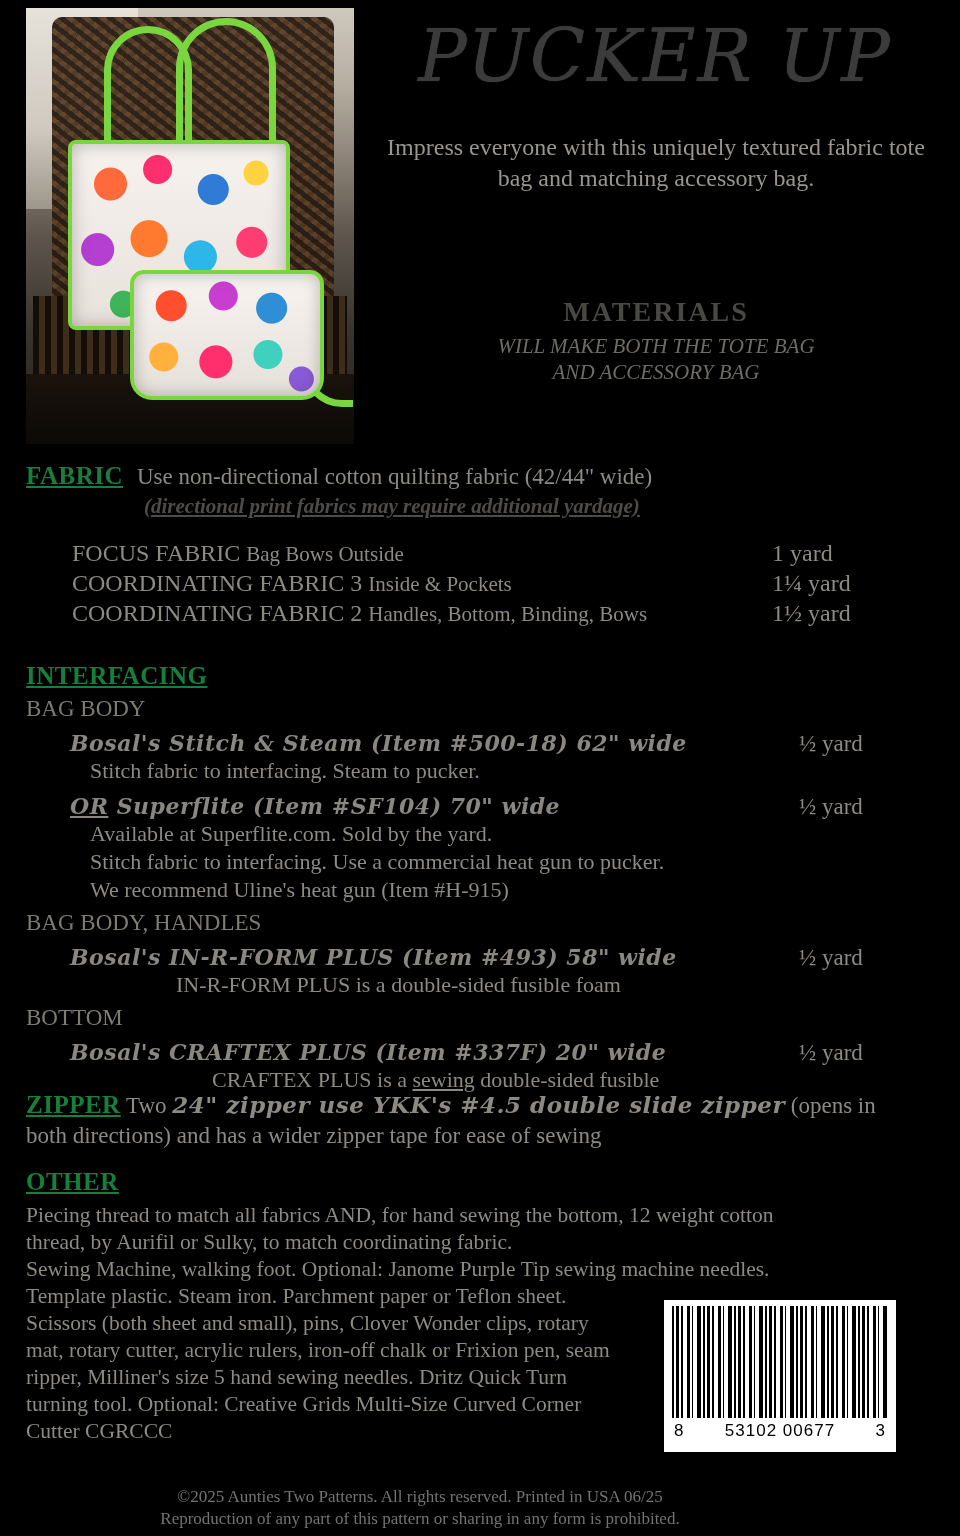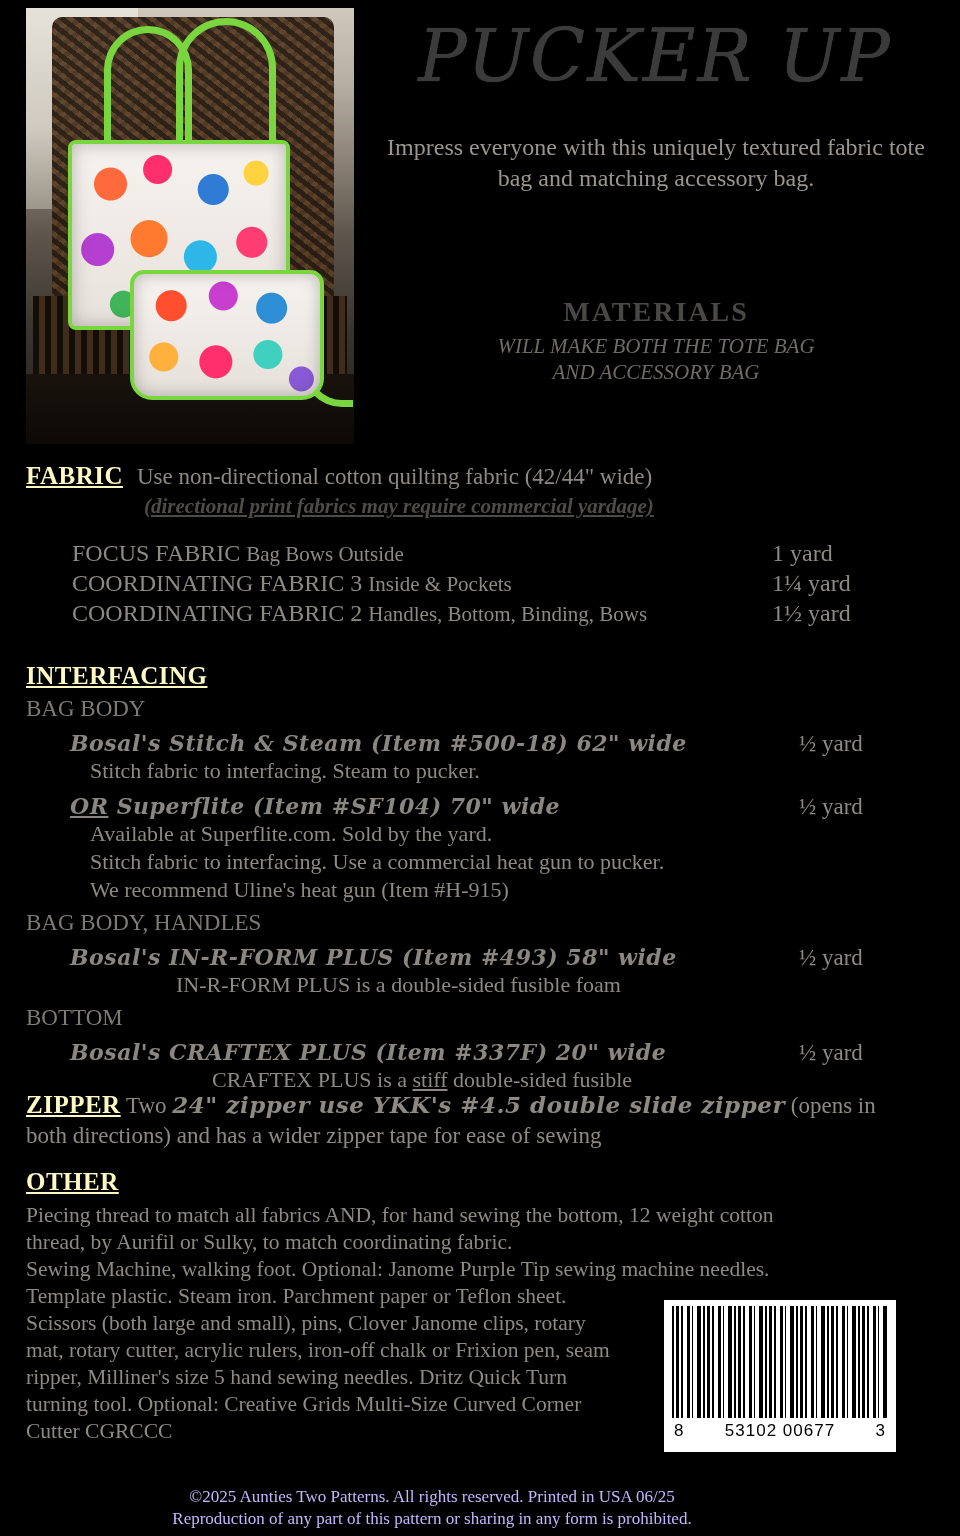--- a/index.html
+++ b/index.html
@@ -175,21 +175,21 @@
     line-height: 26px;
     color: #6f6c66;
   }
 
   
   .sec { position: absolute; }
   .hdr-u {
     font-size: 25px;
     font-weight: bold;
     text-decoration: underline;
-    color: #fef9c3;
+    color: #15803d;
     letter-spacing: 0.5px;
   }
   .body-txt {
     font-size: 23px;
     color: #8d8a84;
   }
 
   #fabric-block { left: 26px; top: 462px; width: 908px; }
   .fabric-line1 { display: flex; align-items: baseline; gap: 14px; }
   .fabric-note {
@@ -274,27 +274,27 @@
     font-family: "Liberation Sans", sans-serif;
     font-size: 17px;
     color: #000;
     padding: 3px 2px 0 2px;
     letter-spacing: 1px;
   }
 
   
   .footer {
     position: absolute;
-    left: 12px;
+    left: 0;
     top: 1486px;
     width: 840px;
     text-align: center;
     font-size: 17px;
     line-height: 22px;
-    color: #c4b5fd;
+    color: #737373;
   }
 </style>
 </head>
 <body>
 
 <div class="photo">
   <div class="photo-wall"></div>
   <div class="wicker"></div>
   <div class="wicker-seat"></div>
   <div class="photo-floor"></div>
@@ -311,21 +311,21 @@
 <div class="materials-sub">
   <div>WILL MAKE BOTH THE TOTE BAG</div>
   <div>AND ACCESSORY BAG</div>
 </div>
 
 <div class="sec" id="fabric-block">
   <div class="fabric-line1">
     <span class="hdr-u">FABRIC</span>
     <span class="body-txt">Use non-directional cotton quilting fabric (42/44" wide)</span>
   </div>
-  <div class="fabric-note">(directional print fabrics may require commercial yardage)</div>
+  <div class="fabric-note">(directional print fabrics may require additional yardage)</div>
 
   <div class="fab-rows">
     <div class="fab-row">
       <span class="nm"><span>FOCUS FABRIC</span> <small>Bag Bows Outside</small></span>
       <span class="qty">1 yard</span>
     </div>
     <div class="fab-row">
       <span class="nm"><span>COORDINATING FABRIC 3</span> <small>Inside &amp; Pockets</small></span>
       <span class="qty">1¼ yard</span>
     </div>
@@ -359,40 +359,40 @@
     <span class="nm">Bosal's  IN-R-FORM PLUS (Item #493) 58" wide</span>
     <span class="qty">½ yard</span>
   </div>
   <div class="if-note indent2">IN-R-FORM PLUS is a double-sided fusible foam</div>
 
   <div class="if-sub">BOTTOM</div>
   <div class="if-item">
     <span class="nm">Bosal's CRAFTEX PLUS (Item #337F) 20" wide</span>
     <span class="qty">½ yard</span>
   </div>
-  <div class="if-note indent3"><span>CRAFTEX PLUS is a </span><span class="u">stiff</span><span> double-sided fusible</span></div>
+  <div class="if-note indent3"><span>CRAFTEX PLUS is a </span><span class="u">sewing</span><span> double-sided fusible</span></div>
 </div>
 
 <div class="sec" id="zipper-block">
   <div class="zip-line">
     <span class="hdr-u">ZIPPER</span>
     <span>Two</span>
     <span class="zip-em">24"  zipper  use  YKK's  #4.5  double  slide  zipper</span>
     <span>(opens in both directions) and has a wider zipper tape for ease of sewing</span>
   </div>
 </div>
 
 <div class="sec" id="other-block">
   <div class="hdr-u">OTHER</div>
   <div class="other-lines">
     <div>Piecing thread to match all fabrics AND, for hand sewing the bottom, 12 weight cotton</div>
     <div>thread, by Aurifil or Sulky, to match coordinating fabric.</div>
     <div>Sewing Machine, walking foot. Optional: Janome Purple Tip sewing machine needles.</div>
     <div>Template plastic. Steam iron. Parchment paper or Teflon sheet.</div>
-    <div>Scissors (both large and small), pins, Clover Janome clips, rotary</div>
+    <div>Scissors (both sheet and small), pins, Clover Wonder clips, rotary</div>
     <div>mat, rotary cutter, acrylic rulers, iron-off chalk or Frixion pen, seam</div>
     <div>ripper, Milliner's size 5 hand sewing needles. Dritz Quick Turn</div>
     <div>turning tool.   Optional: Creative Grids Multi-Size Curved Corner</div>
     <div>Cutter CGRCCC</div>
   </div>
 </div>
 
 <div class="barcode-box">
   <div class="bars"></div>
   <div class="barnum">

